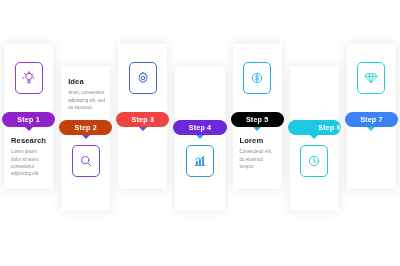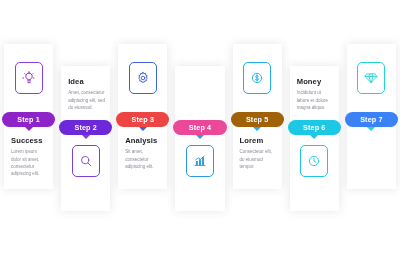--- a/index.html
+++ b/index.html
@@ -157,35 +157,35 @@
                 <path d="M10 20h4"></path>
               <path d="M12 3.5a5.5 5.5 0 0 0-3.2 9.97c.5.37.7.95.7 1.53h5a1.9 1.9 0 0 1 .7-1.53A5.5 5.5 0 0 0 12 3.5z"></path>
               <path d="M12 1v1.2M4.6 4.6l.85.85M1.5 12h1.2M19.3 12h1.2M18.55 4.6l-.85.85"></path>
             </svg>
           </div>
           <div class="badge" style="background:#8e24c8;">
             <span class="badge-label">Step 1</span>
             <span class="badge-tip" style="border-top:4px solid #8e24c8;"></span>
           </div>
           <div class="text-block">
-            <p class="head">Success</p>
+            <p class="head">Research</p>
             <p class="body">Lorem ipsum dolor sit amet, consectetur adipiscing elit.</p>
           </div>
         </div>
       </div>
     </div>
 
     <div class="step-col">
       <div class="panel tall-down">
         <div class="panel-inner variant-b">
           <div class="text-block">
             <p class="head">Idea</p>
             <p class="body">Amet, consectetur adipiscing elit, sed do eiusmod.</p>
           </div>
-          <div class="badge" style="background:#6d28d9;">
+          <div class="badge" style="background:#c2410c;">
             <span class="badge-label">Step 2</span>
             <span class="badge-tip" style="border-top:4px solid #7b3fd4;"></span>
           </div>
           <div class="icon-tile" style="border-color:#7b3fd4;">
             <svg width="14" height="14" viewBox="0 0 24 24" fill="none" stroke="#7b3fd4" stroke-width="1.6" stroke-linecap="round">
               <circle cx="10.5" cy="10.5" r="6.2"></circle>
               <path d="M15.2 15.2L20 20"></path>
             </svg>
           </div>
         </div>
@@ -198,32 +198,28 @@
           <div class="icon-tile" style="border-color:#3f63d4;">
             <svg width="14" height="14" viewBox="0 0 24 24" fill="none" stroke="#3f63d4" stroke-width="1.6" stroke-linecap="round" stroke-linejoin="round">
               <circle cx="12" cy="12" r="3.1"></circle>
               <path d="M12 2.2l1.4 2.4 2.7-.6.3 2.8 2.6 1.1-1.3 2.5 1.8 2.1-2.2 1.7.5 2.7-2.8.2-1.3 2.5L12 18.3l-1.7 1.3-1.3-2.5-2.8-.2.5-2.7-2.2-1.7L6.3 10.4 5 7.9l2.6-1.1.3-2.8 2.7.6z"></path>
             </svg>
           </div>
           <div class="badge" style="background:#ef4444;">
             <span class="badge-label">Step 3</span>
             <span class="badge-tip" style="border-top:4px solid #3f63d4;"></span>
           </div>
-          <div class="text-block">
-            <p class="head">Analysis</p>
-            <p class="body">Sit amet, consectetur adipiscing elit.</p>
-          </div>
         </div>
       </div>
     </div>
 
     <div class="step-col">
       <div class="panel tall-down">
         <div class="panel-inner variant-b">
-          <div class="badge" style="background:#ec4899;">
+          <div class="badge" style="background:#6d28d9;">
             <span class="badge-label">Step 4</span>
             <span class="badge-tip" style="border-top:4px solid #2b9ae0;"></span>
           </div>
           <div class="icon-tile" style="border-color:#2b9ae0;">
             <svg width="14" height="14" viewBox="0 0 24 24" fill="none" stroke="#2b9ae0" stroke-width="1.6" stroke-linecap="round" stroke-linejoin="round">
               <path d="M3.5 19.5h17"></path>
               <rect x="5" y="12" width="3.3" height="7.5" fill="#2b9ae0" stroke="none"></rect>
               <rect x="10.3" y="9" width="3.3" height="10.5" fill="#2b9ae0" stroke="none"></rect>
               <rect x="15.6" y="5.5" width="3.3" height="14" fill="#2b9ae0" stroke="none"></rect>
               <path d="M4.5 10L9 6.5l4 2.5 6-5.5"></path>
@@ -236,40 +232,36 @@
     <div class="step-col">
       <div class="panel tall-up">
         <div class="panel-inner variant-a">
           <div class="icon-tile" style="border-color:#22aee8;">
             <svg width="14" height="14" viewBox="0 0 24 24" fill="none" stroke="#22aee8" stroke-width="1.6" stroke-linecap="round" stroke-linejoin="round">
               <circle cx="12" cy="12" r="8"></circle>
               <path d="M14.3 9.1c-.5-.9-1.4-1.3-2.4-1.3-1.3 0-2.3.8-2.3 1.9 0 2.6 4.9 1.3 4.9 4 0 1.2-1.1 2-2.5 2-1.1 0-2.1-.5-2.6-1.4"></path>
               <path d="M12 6.3v11.4"></path>
             </svg>
           </div>
-          <div class="badge" style="background:#a16207;">
+          <div class="badge" style="background:#000000;">
             <span class="badge-label">Step 5</span>
             <span class="badge-tip" style="border-top:4px solid #22aee8;"></span>
           </div>
           <div class="text-block">
             <p class="head">Lorem</p>
             <p class="body">Consectetur elit, do eiusmod tempor.</p>
           </div>
         </div>
       </div>
     </div>
 
     <div class="step-col">
       <div class="panel tall-down">
         <div class="panel-inner variant-b">
-          <div class="text-block">
-            <p class="head">Money</p>
-            <p class="body">Incididunt ut labore et dolore magna aliqua.</p>
-          </div>
-          <div class="badge" style="background:#1cc8e4;">
+          <div class="badge" style="background:#1cc8e4;justify-content:flex-end;">
             <span class="badge-label">Step 6</span>
             <span class="badge-tip" style="border-top:4px solid #1cc8e4;"></span>
           </div>
           <div class="icon-tile" style="border-color:#1cc8e4;">
             <svg width="14" height="14" viewBox="0 0 24 24" fill="none" stroke="#1cc8e4" stroke-width="1.6" stroke-linecap="round" stroke-linejoin="round">
               <circle cx="12" cy="12" r="8"></circle>
               <path d="M12 7v5.2l3.4 2"></path>
             </svg>
           </div>
         </div>

